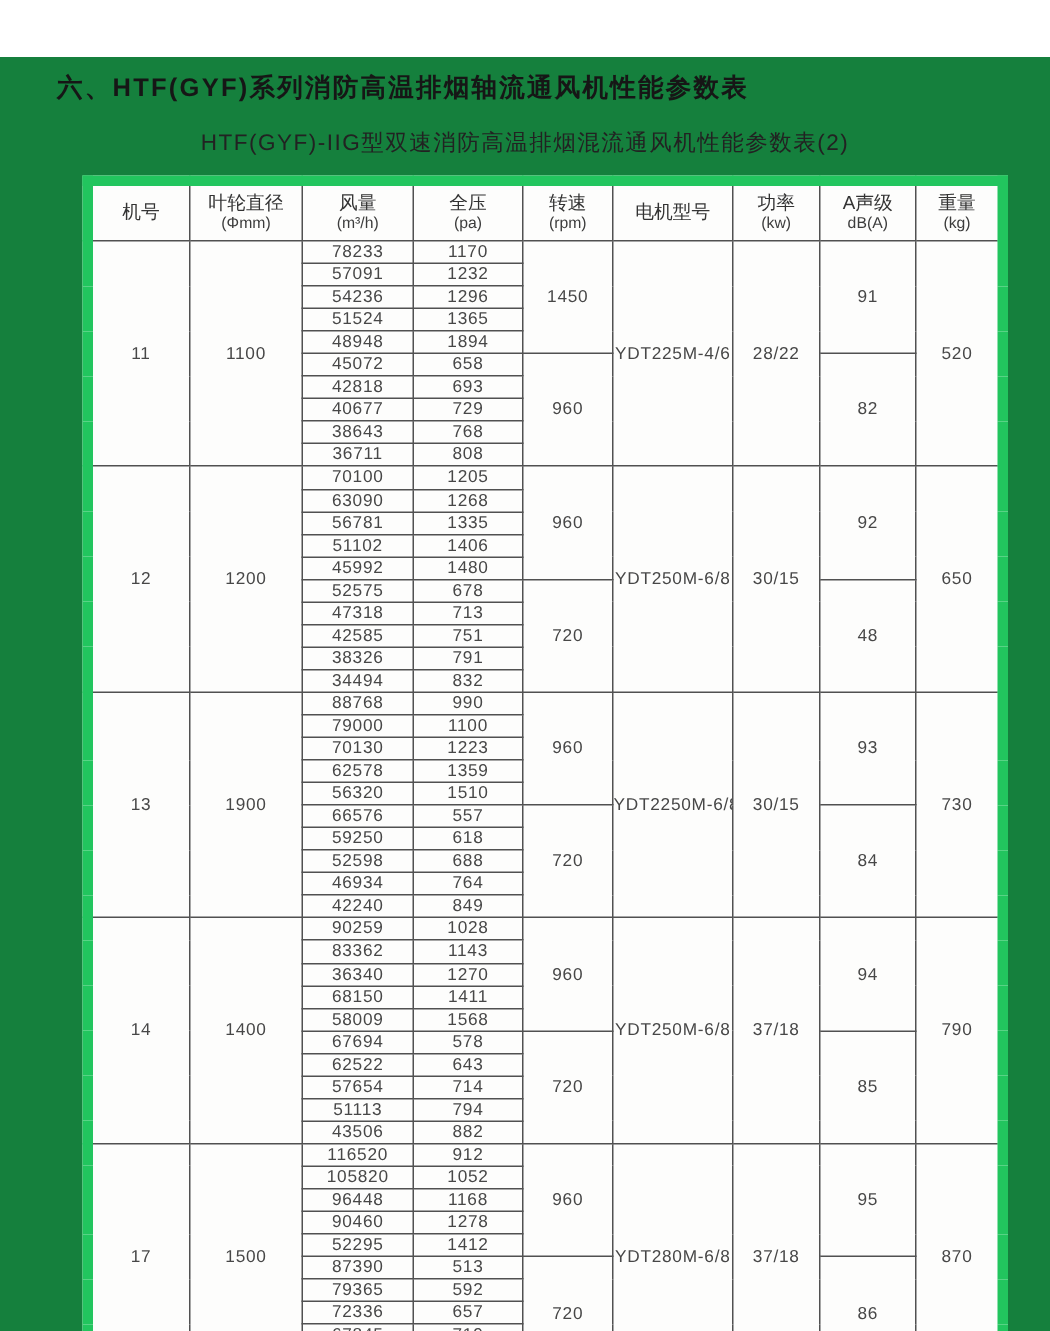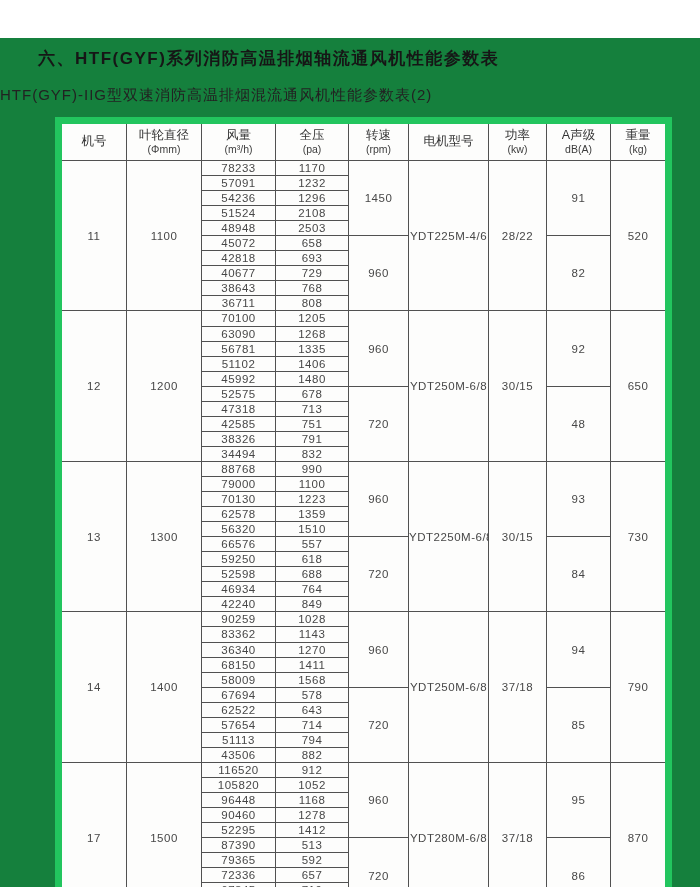--- a/index.html
+++ b/index.html
@@ -19,20 +19,21 @@
   }
   .doc-title {
     padding: 9px 0 0 38px;
     font-size: 17px;
     font-weight: bold;
     color: #161616;
     letter-spacing: 1.5px;
   }
   .doc-subtitle {
     margin-top: 16px;
+    text-align: center;
     font-size: 15px;
     color: #222222;
     letter-spacing: 1px;
   }
   table.htable {
     border-collapse: collapse;
     table-layout: fixed;
     margin: 12px 0 0 55px;
     width: 610px;
     height: 803px;
@@ -136,25 +137,25 @@
         <tr>
           <td>57091</td>
           <td>1232</td>
         </tr>
         <tr>
           <td>54236</td>
           <td>1296</td>
         </tr>
         <tr>
           <td>51524</td>
-          <td>2108</td>
+          <td>1365</td>
         </tr>
         <tr>
           <td>48948</td>
-          <td>2503</td>
+          <td>1894</td>
         </tr>
         <tr>
           <td>45072</td>
           <td>658</td>
           <td rowspan="5">960</td>
           <td rowspan="5">82</td>
         </tr>
         <tr>
           <td>42818</td>
           <td>693</td>
@@ -215,21 +216,21 @@
         <tr>
           <td>38326</td>
           <td>791</td>
         </tr>
         <tr>
           <td>34494</td>
           <td>832</td>
         </tr>
         <tr>
           <td rowspan="10">13</td>
-          <td rowspan="10">1300</td>
+          <td rowspan="10">1900</td>
           <td>88768</td>
           <td>990</td>
           <td rowspan="5">960</td>
           <td rowspan="10">YDT2250M-6/8</td>
           <td rowspan="10">30/15</td>
           <td rowspan="5">93</td>
           <td rowspan="10">730</td>
         </tr>
         <tr>
           <td>79000</td>

